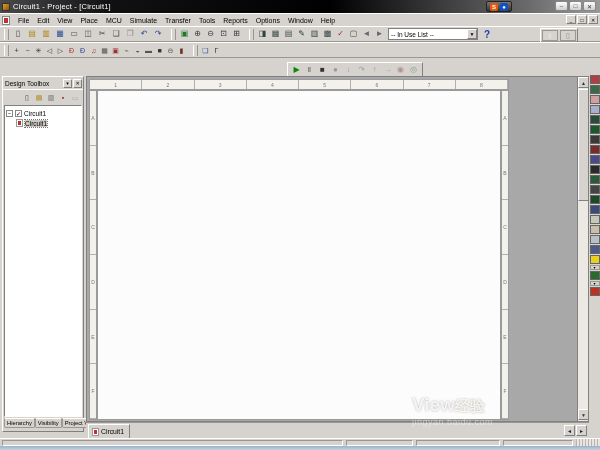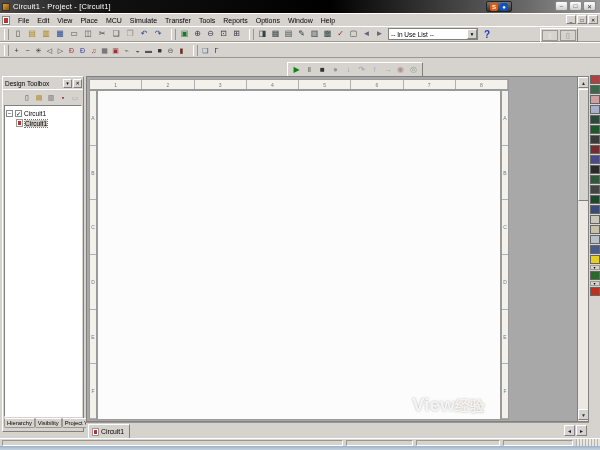--- a/index.html
+++ b/index.html
@@ -356,20 +356,21 @@
         </div>
       <div class="instr" style="background:#e8d020"></div>
       <div class="instr-dd">▾</div>
       <div class="instr" style="background:#2a6a2a"></div>
       <div class="instr-dd">▾</div>
       <div class="instr" style="background:#c03020"></div>
     </div>
 
     <div id="watermark">
       <div id="wm-line1"><span>View</span><span class="wm-cn">经验</span></div>
+      <div id="wm-line2">jingyan.baidu.com</div>
     </div>
 
   </div>
 
   <div id="statusbar">
     <span class="spanel" style="left:2px; width:341px;"></span>
     <span class="spanel" style="left:346px; width:67px;"></span>
     <span class="spanel" style="left:416px; width:84px;"></span>
     <span class="spanel" style="left:503px; width:70px;"></span>
     <span id="grip"></span>

